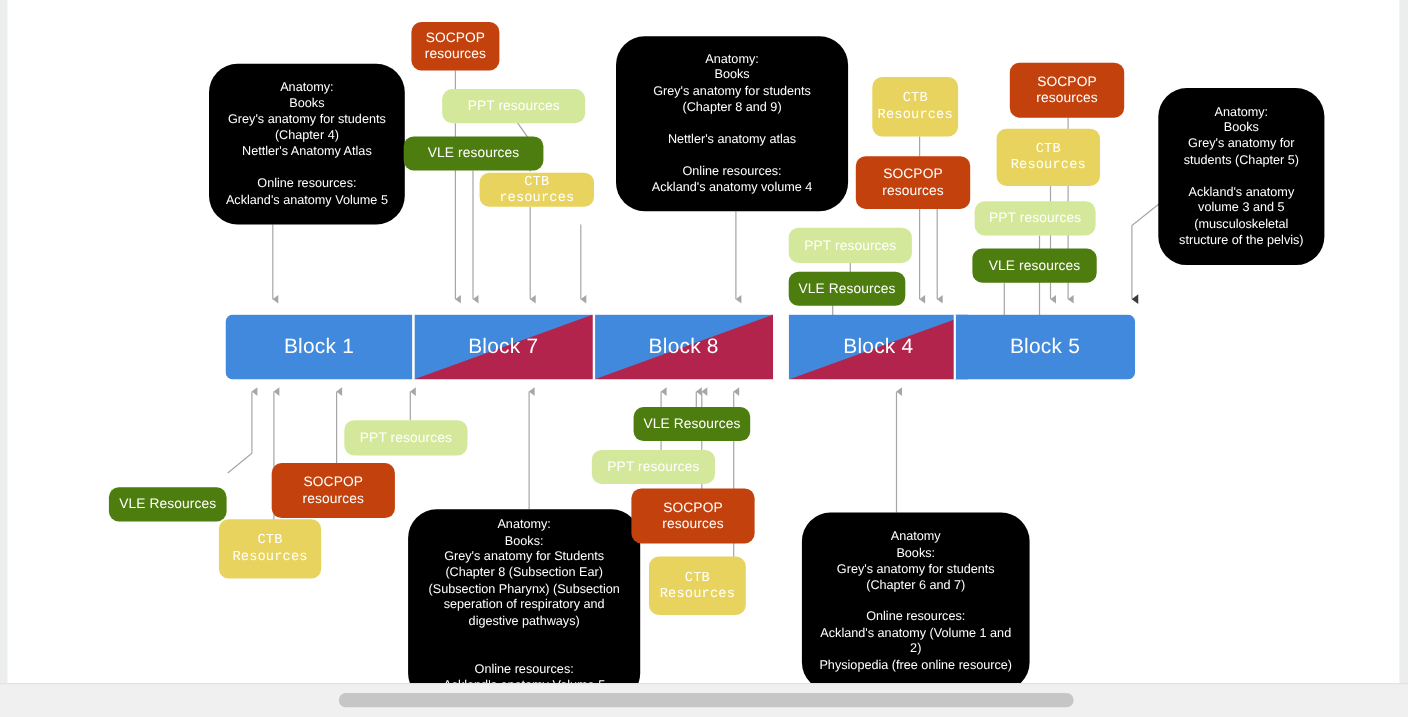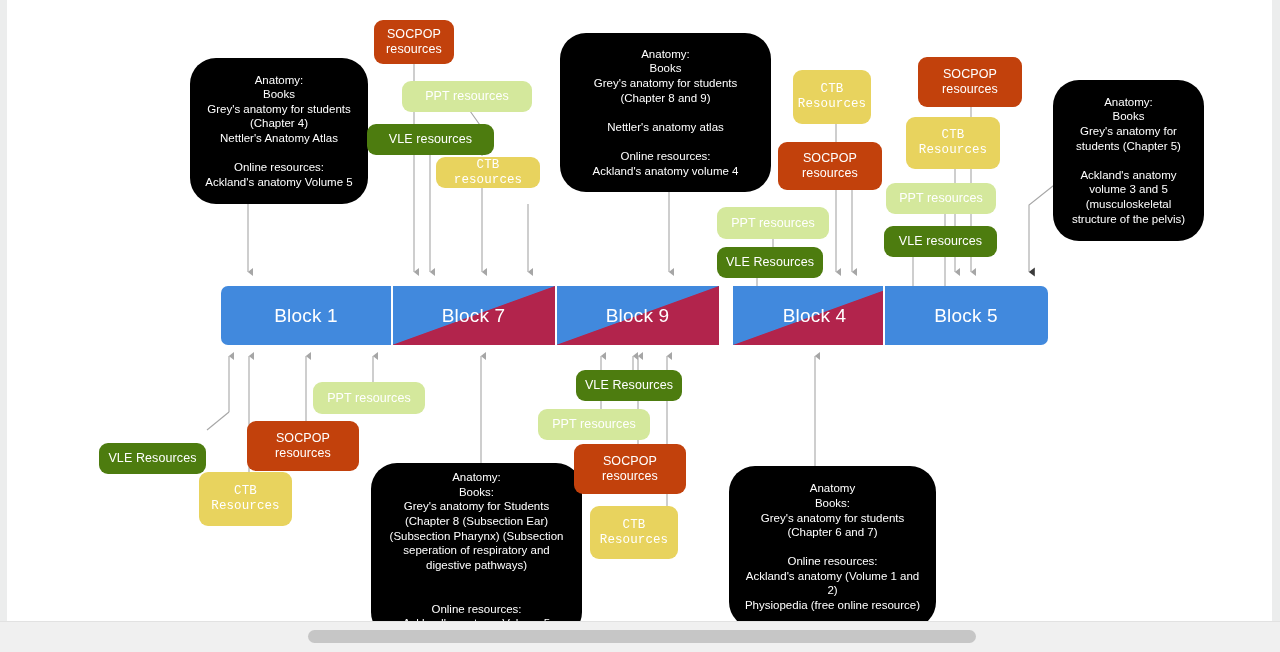--- a/index.html
+++ b/index.html
@@ -26,21 +26,21 @@
   .res{border-radius:9px;font-size:12.5px;line-height:15px;padding:4px 8px;letter-spacing:.1px;}
   .res.socpop{background:#c2410c;}
   .res.ppt{background:#d4e89c;}
   .res.vle{background:#4d7c0f;}
   .res.ctb{background:#e8d35e;font-family:Liberation Mono, monospace;}
 
   .blackbox{background:#000000;border-radius:26px;font-size:11.5px;line-height:14.6px;padding:10px 12px;}
   .blackbox .body{white-space:pre-line;}
 
   
-  #blockbar{position:absolute;left:214px;top:286px;width:827px;height:61px;}
+  #blockbar{position:absolute;left:198px;top:286px;width:827px;height:61px;}
   .block{position:absolute;top:0;height:59px;overflow:hidden;}
   .block .fill{position:absolute;inset:0;}
   .block .label{position:absolute;inset:0;display:flex;align-items:center;justify-content:center;
     color:#ffffff;font-size:19px;letter-spacing:.2px;z-index:3;}
   .block.first{border-top-left-radius:7px;border-bottom-left-radius:7px;}
   .block.last{border-top-right-radius:7px;border-bottom-right-radius:7px;}
   .sep{position:absolute;top:0;width:1.5px;height:59px;background:#ffffff;z-index:4;}
 </style>
 </head>
 <body>
@@ -110,21 +110,21 @@
     <div class="block first" style="left:0px;width:170px;">
       <div class="fill" style="background:#4189dd;"></div>
       <div class="label">Block 1</div>
     </div>
     <div class="block" style="left:171px;width:163px;">
       <div class="fill" style="background:linear-gradient(to bottom right,#4189dd 0 49.6%,#b2244c 50.4% 100%);"></div>
       <div class="label">Block 7</div>
     </div>
     <div class="block" style="left:335px;width:163px;">
       <div class="fill" style="background:linear-gradient(to bottom right,#4189dd 0 49.6%,#b2244c 50.4% 100%);"></div>
-      <div class="label">Block 9</div>
+      <div class="label">Block 8</div>
     </div>
     <div class="block" style="left:499px;width:163px;margin-left:13px;">
       <div class="fill" style="background:linear-gradient(to bottom right,#4189dd 0 49.6%,#b2244c 50.4% 100%);"></div>
       <div class="label">Block 4</div>
     </div>
     <div class="block last" style="left:663px;width:164px;">
       <div class="fill" style="background:#4189dd;"></div>
       <div class="label">Block 5</div>
     </div>
     <div class="sep" style="left:170px;"></div>

